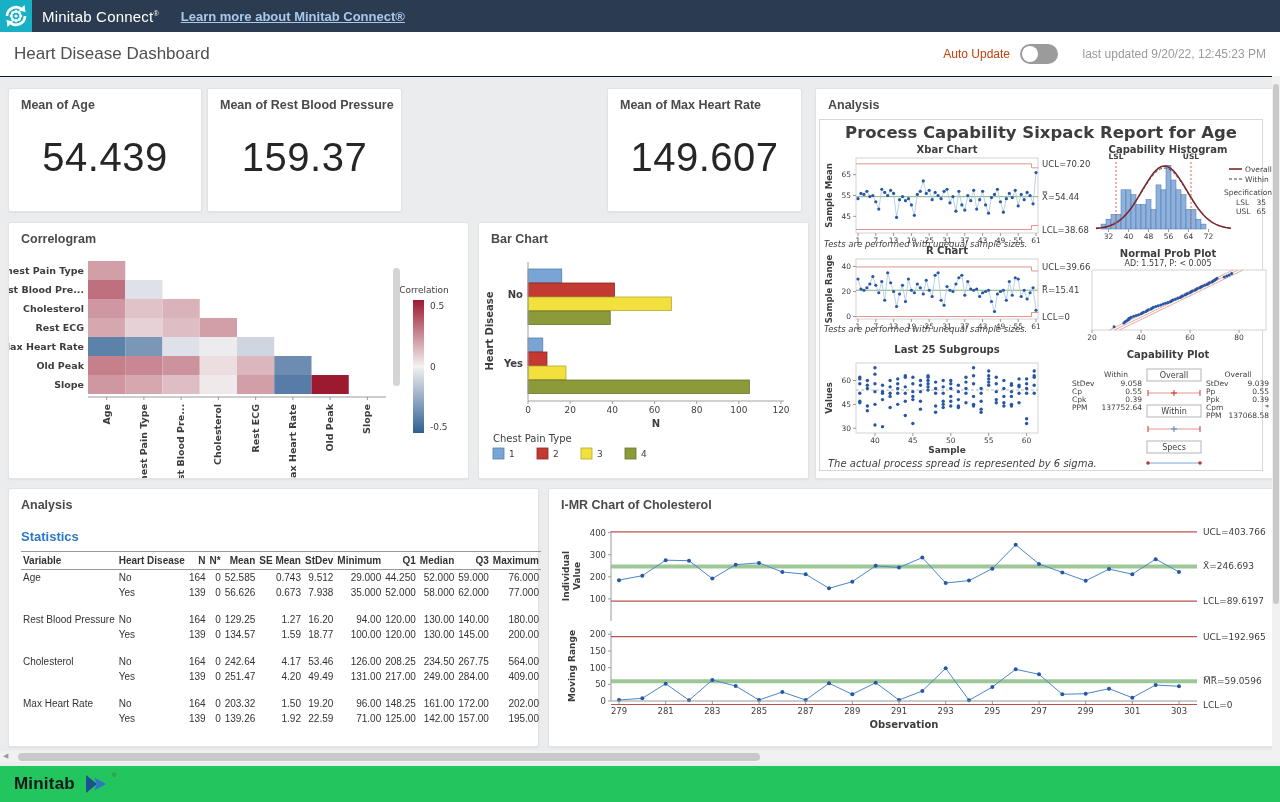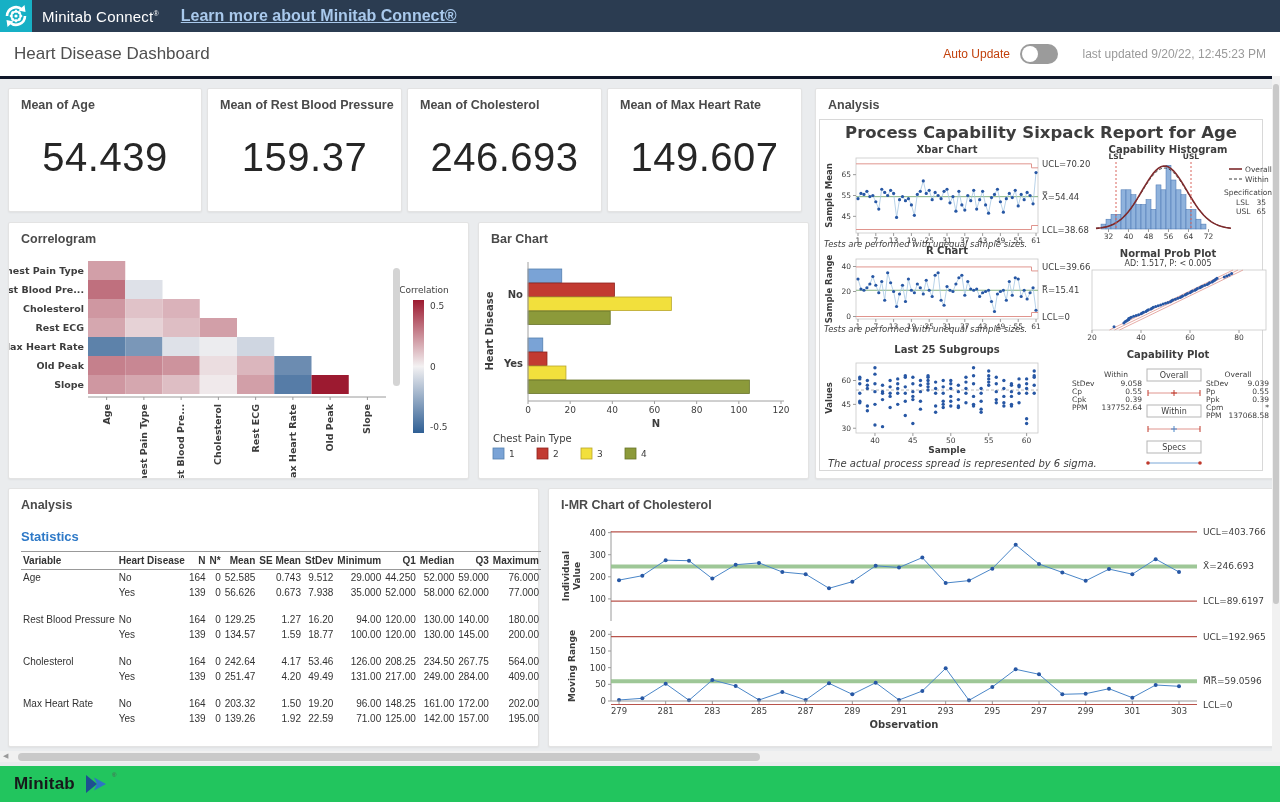--- a/index.html
+++ b/index.html
@@ -3,23 +3,23 @@
 <meta charset="utf-8">
 <style>
   html,body{margin:0;padding:0;}
   .stage{position:relative;width:1280px;height:802px;overflow:hidden;background:#eaecee;
          font-family:"Liberation Sans","DejaVu Sans",sans-serif;-webkit-font-smoothing:antialiased;}
   
   .navbar{position:absolute;left:0;top:0;width:1280px;height:32px;background:#2b3c51;display:flex;align-items:center;}
   .nav-logo{width:32px;height:32px;background:#17b0c5;display:flex;align-items:center;justify-content:center;flex:0 0 auto;}
   .brand{color:#fff;font-size:15px;margin-left:10px;letter-spacing:.2px;}
   .brand sup{font-size:7px;}
-  .nav-link{color:#a9c9ec;font-size:16px;margin-left:22px;text-decoration:underline;font-weight:bold;}
+  .nav-link{color:#a9c9ec;font-size:13px;margin-left:22px;text-decoration:underline;font-weight:bold;}
   
-  .pagehead{position:absolute;left:0;top:32px;width:1280px;height:44px;background:#fff;border-bottom:3px solid #0f172a;}
+  .pagehead{position:absolute;left:0;top:32px;width:1280px;height:44px;background:#fff;border-bottom:1px solid #0f172a;}
   .page-title{position:absolute;left:14px;top:12px;font-size:17px;color:#4f4f4f;}
   .autoupdate{position:absolute;right:270px;top:15px;font-size:12px;color:#c2410c;}
   .toggle{position:absolute;right:222px;top:12px;width:38px;height:20px;background:#9b9b9b;border-radius:10px;}
   .toggle .knob{position:absolute;left:2px;top:2px;width:16px;height:16px;border-radius:50%;background:#fff;}
   .lastupdated{position:absolute;right:14px;top:15px;font-size:12px;color:#9a9a9a;}
   
   .panel{position:absolute;background:#fff;border:1px solid #e3e3e3;border-radius:2px;box-shadow:0 1px 2px rgba(0,0,0,.05);}
   .panel-title{position:absolute;left:12px;top:9px;font-size:12.5px;font-weight:bold;color:#4a4a4a;}
   .kpi-value{position:absolute;left:0;right:0;top:46px;text-align:center;font-size:40px;font-weight:300;color:#262626;letter-spacing:.5px;}
   
@@ -84,24 +84,20 @@
     <div class="lastupdated">last updated 9/20/22, 12:45:23 PM</div>
   </div>
 
   <div class="panel" style="left:8px;top:88px;width:192px;height:122px;">
     <div class="panel-title">Mean of Age</div>
     <div class="kpi-value">54.439</div>
   </div>
   <div class="panel" style="left:207px;top:88px;width:193px;height:122px;">
     <div class="panel-title">Mean of Rest Blood Pressure</div>
     <div class="kpi-value">159.37</div>
-  </div>
-  <div class="panel" style="left:407px;top:88px;width:193px;height:122px;">
-    <div class="panel-title">Mean of Cholesterol</div>
-    <div class="kpi-value">246.693</div>
   </div>
   <div class="panel" style="left:607px;top:88px;width:193px;height:122px;">
     <div class="panel-title">Mean of Max Heart Rate</div>
     <div class="kpi-value">149.607</div>
   </div>
 
   <div class="panel" style="left:815px;top:88px;width:457px;height:389px;">
     <div class="panel-title">Analysis</div>
     <svg id="sixpack-svg" width="457" height="389" style="position:absolute;left:0;top:0;">
         <rect x="3.5" y="30.5" width="443" height="351" fill="none" stroke="#d8d8d8"></rect>

